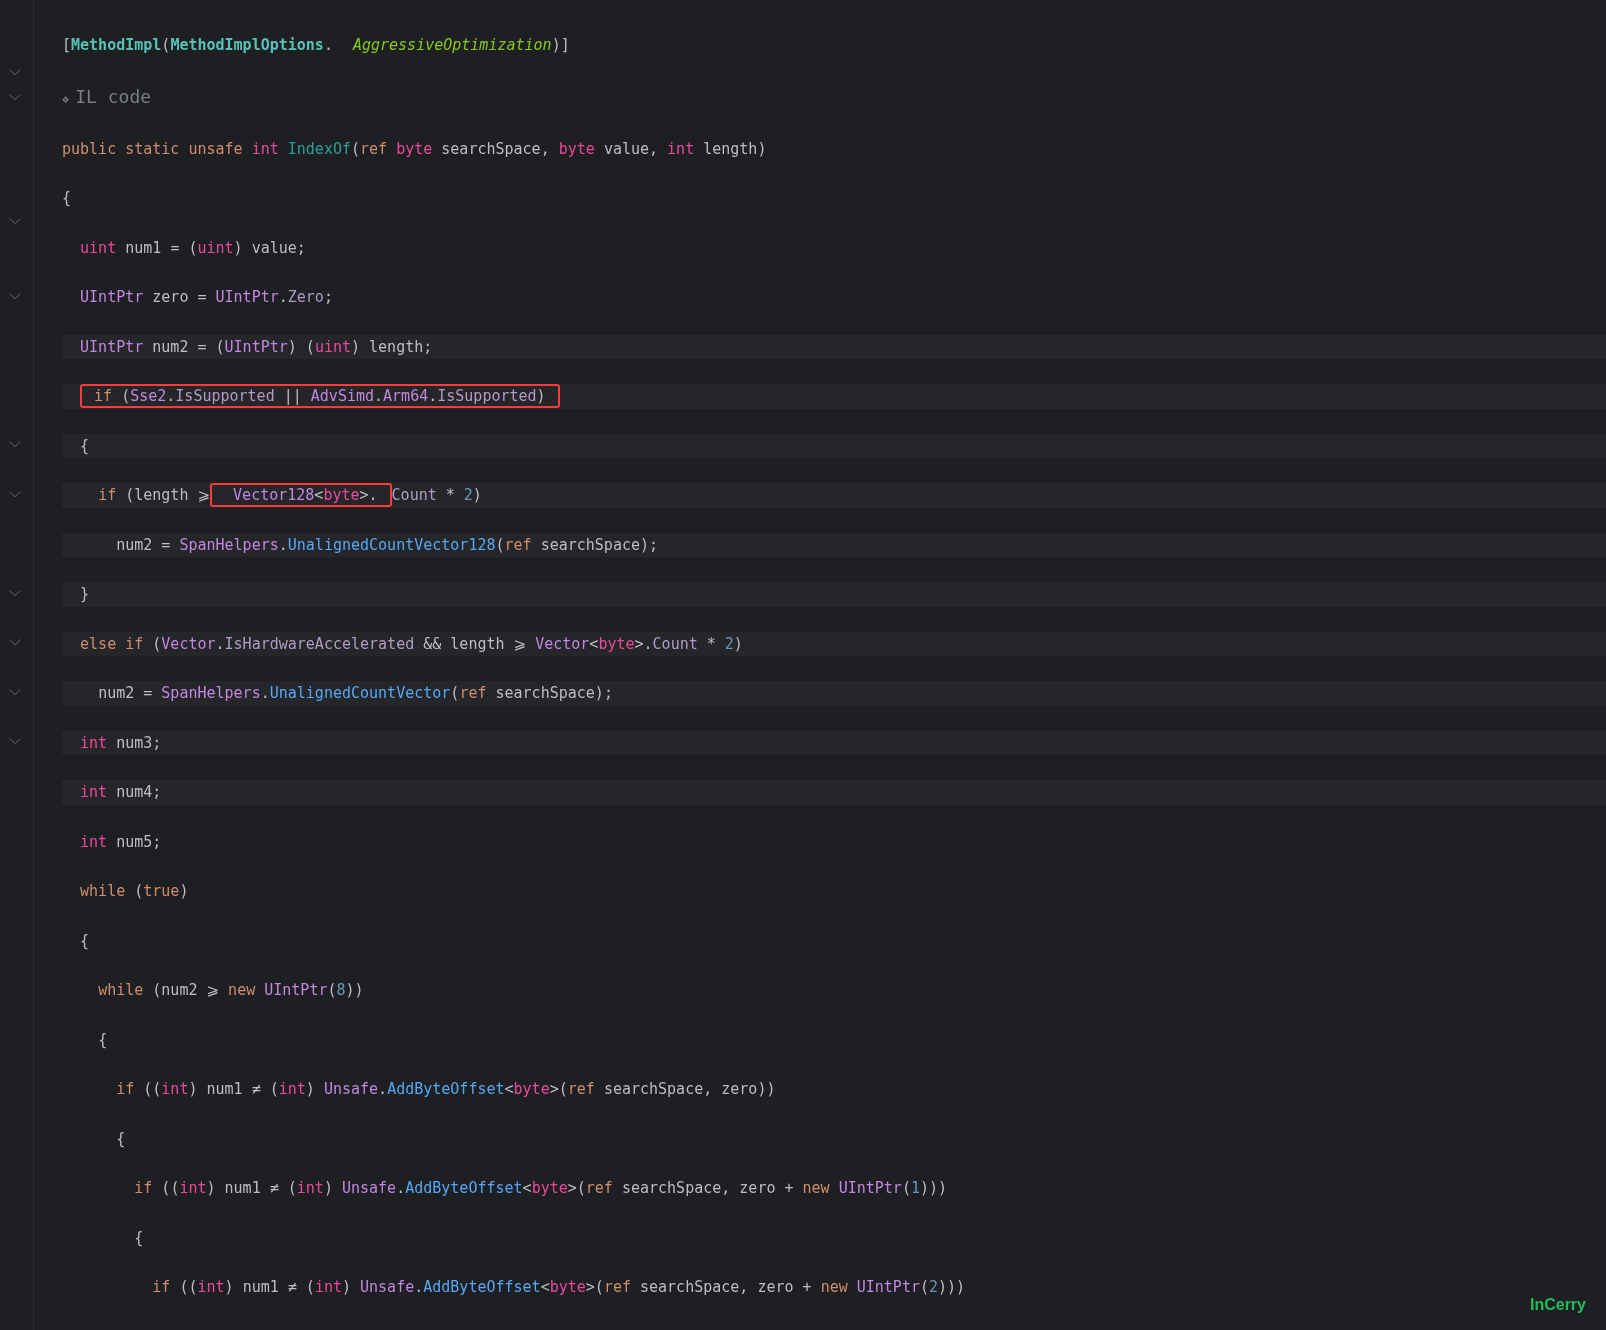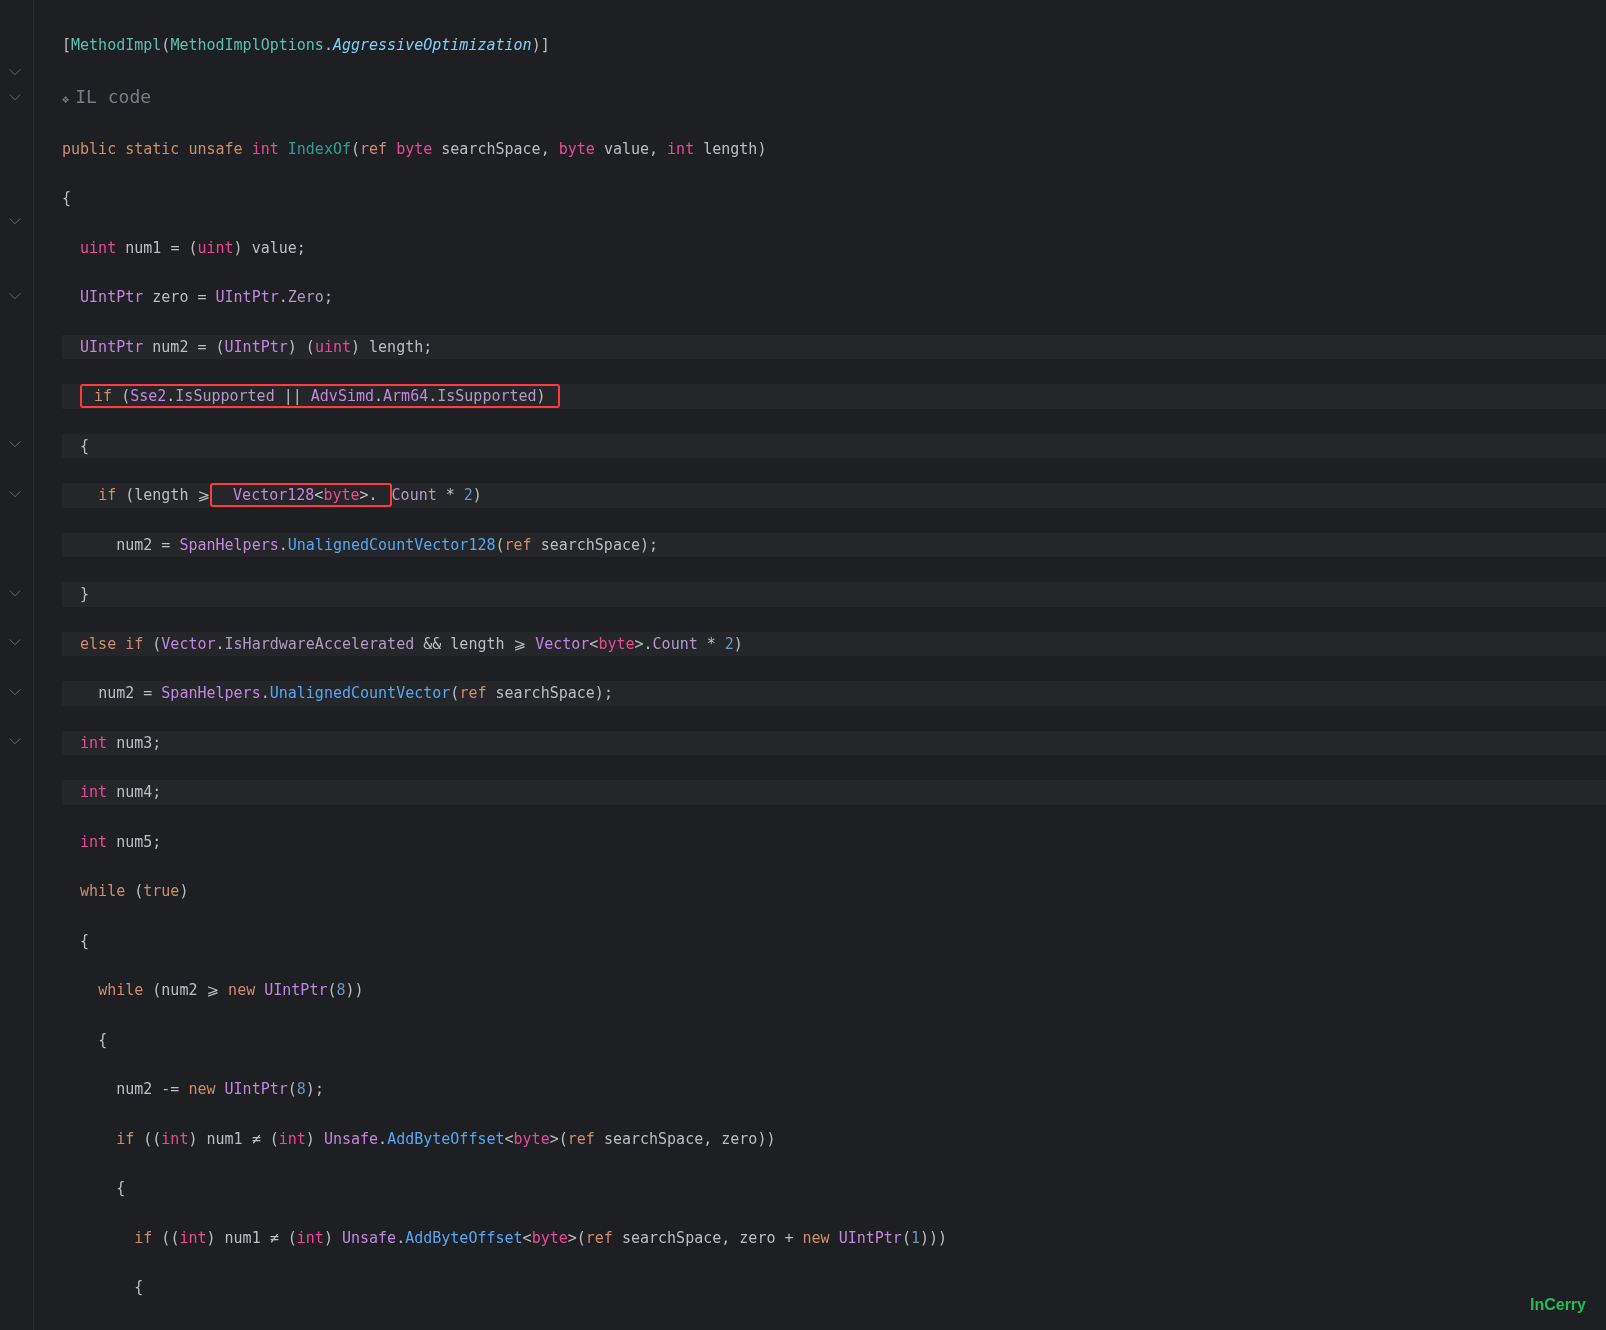--- a/index.html
+++ b/index.html
@@ -48,22 +48,22 @@
   .kw-mod { color: #cf8e6d; }
   .kw-flow { color: #cf8e6d; }
   .type { color: #c386e1; }
   .type-static { color: #c386e1; }
   .method { color: #56a8f5; text-align: right; }
   .method-attr { color: #2aa198; }
   .prop { color: #b09cc7; }
   .param { color: #bcbec4; }
   .num { color: #6897bb; }
   .attr-br { color: #bcbec4; }
-  .attr-name { color: #56c2b6; }
-  .attr-val { color: #7dd3fc; font-style: italic; }
+  .attr-name { color: #56c2b6; font-weight: bold; }
+  .attr-val { color: #84cc16; font-style: italic; margin-left: 20px; }
   .dot { color: #bcbec4; }
   .paren { color: #bcbec4; }
   .op { color: #bcbec4; }
   .watermark {
     position: fixed;
     right: 20px;
     bottom: 12px;
     color: #22c55e;
     font-family: Liberation Sans, sans-serif;
     font-size: 16px;
@@ -143,21 +143,20 @@
 <div class="line hl-line">  <span class="paren">}</span></div>
 <div class="line hl-line">  <span class="kw-flow">else</span> <span class="kw-flow">if</span> <span class="paren">(</span><span class="type-static">Vector</span><span class="dot">.</span><span class="prop">IsHardwareAccelerated</span> <span class="op">&amp;&amp;</span> <span>length</span> <span class="op">⩾</span> <span class="type-static">Vector</span><span class="paren">&lt;</span><span class="kw">byte</span><span class="paren">&gt;</span><span class="dot">.</span><span class="prop">Count</span> <span class="op">*</span> <span class="num">2</span><span class="paren">)</span></div>
 <div class="line hl-line">    <span>num2</span> <span class="op">=</span> <span class="type-static">SpanHelpers</span><span class="dot">.</span><span class="method">UnalignedCountVector</span><span class="paren">(</span><span class="kw-mod">ref</span> <span>searchSpace</span><span class="paren">)</span><span class="paren">;</span></div>
 <div class="line hl-line">  <span class="kw">int</span> <span>num3</span><span class="paren">;</span></div>
 <div class="line hl-line">  <span class="kw">int</span> <span>num4</span><span class="paren">;</span></div>
 <div class="line">  <span class="kw">int</span> <span>num5</span><span class="paren">;</span></div>
 <div class="line">  <span class="kw-flow">while</span> <span class="paren">(</span><span class="kw-mod">true</span><span class="paren">)</span></div>
 <div class="line">  <span class="paren">{</span></div>
 <div class="line">    <span class="kw-flow">while</span> <span class="paren">(</span><span>num2</span> <span class="op">⩾</span> <span class="kw-mod">new</span> <span class="type">UIntPtr</span><span class="paren">(</span><span class="num">8</span><span class="paren">)</span><span class="paren">)</span></div>
 <div class="line">    <span class="paren">{</span></div>
-<div class="line">      <span>num2</span> <span class="op">-=</span> <span class="kw-mod">new</span> <span class="type">UIntPtr</span><span class="paren">(</span><span class="num">8</span><span class="paren">)</span><span class="paren">;</span></div>
 <div class="line">      <span class="kw-flow">if</span> <span class="paren">(</span><span class="paren">(</span><span class="kw">int</span><span class="paren">)</span> <span>num1</span> <span class="op">≠</span> <span class="paren">(</span><span class="kw">int</span><span class="paren">)</span> <span class="type-static">Unsafe</span><span class="dot">.</span><span class="method">AddByteOffset</span><span class="paren">&lt;</span><span class="kw">byte</span><span class="paren">&gt;</span><span class="paren">(</span><span class="kw-mod">ref</span> <span>searchSpace</span><span class="paren">,</span> <span>zero</span><span class="paren">)</span><span class="paren">)</span></div>
 <div class="line">      <span class="paren">{</span></div>
 <div class="line">        <span class="kw-flow">if</span> <span class="paren">(</span><span class="paren">(</span><span class="kw">int</span><span class="paren">)</span> <span>num1</span> <span class="op">≠</span> <span class="paren">(</span><span class="kw">int</span><span class="paren">)</span> <span class="type-static">Unsafe</span><span class="dot">.</span><span class="method">AddByteOffset</span><span class="paren">&lt;</span><span class="kw">byte</span><span class="paren">&gt;</span><span class="paren">(</span><span class="kw-mod">ref</span> <span>searchSpace</span><span class="paren">,</span> <span>zero</span> <span class="op">+</span> <span class="kw-mod">new</span> <span class="type">UIntPtr</span><span class="paren">(</span><span class="num">1</span><span class="paren">)</span><span class="paren">)</span><span class="paren">)</span></div>
 <div class="line">        <span class="paren">{</span></div>
 <div class="line">          <span class="kw-flow">if</span> <span class="paren">(</span><span class="paren">(</span><span class="kw">int</span><span class="paren">)</span> <span>num1</span> <span class="op">≠</span> <span class="paren">(</span><span class="kw">int</span><span class="paren">)</span> <span class="type-static">Unsafe</span><span class="dot">.</span><span class="method">AddByteOffset</span><span class="paren">&lt;</span><span class="kw">byte</span><span class="paren">&gt;</span><span class="paren">(</span><span class="kw-mod">ref</span> <span>searchSpace</span><span class="paren">,</span> <span>zero</span> <span class="op">+</span> <span class="kw-mod">new</span> <span class="type">UIntPtr</span><span class="paren">(</span><span class="num">2</span><span class="paren">)</span><span class="paren">)</span><span class="paren">)</span></div>
 
 
 
 
 

